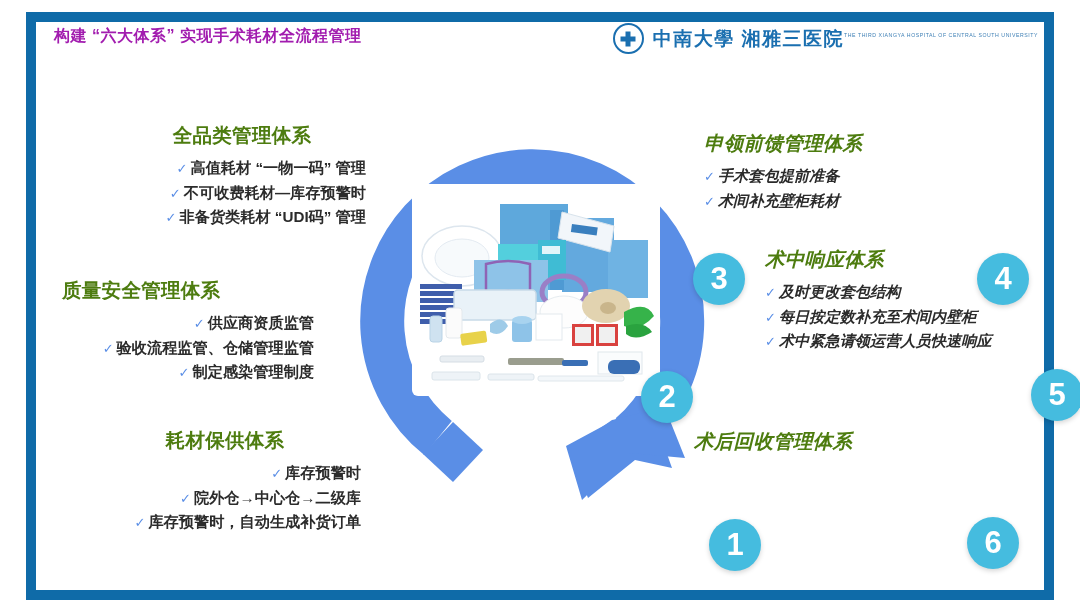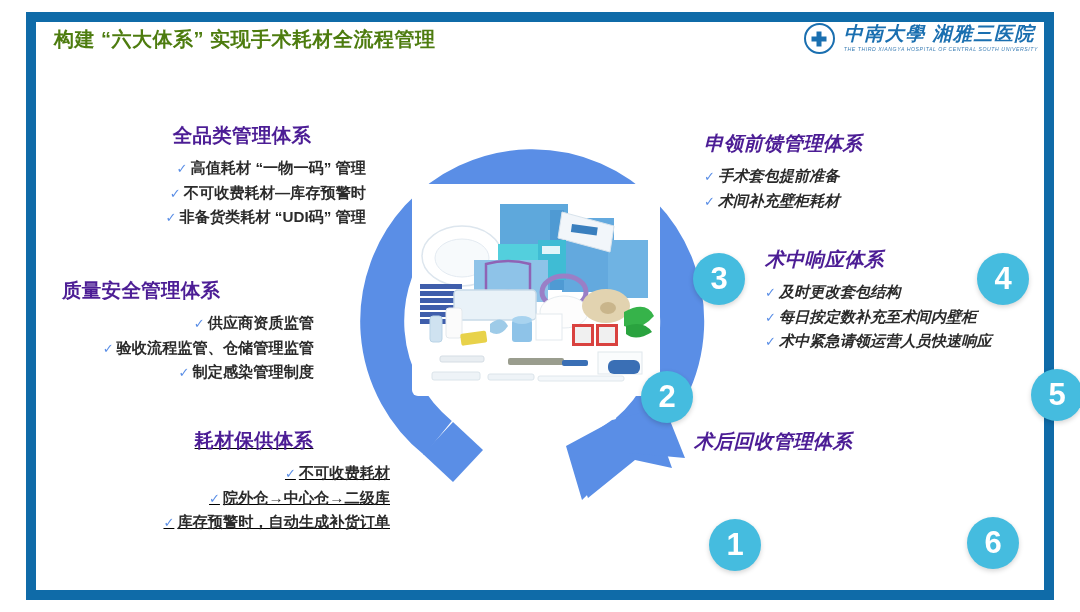--- a/index.html
+++ b/index.html
@@ -24,23 +24,23 @@
   }
   
   .header {
     position: absolute;
     left: 26px; top: 12px;
     width: 1028px; height: 62px;
   }
   .page-title {
     position: absolute;
     left: 28px; top: 14px;
-    font-size: 20px;
-    font-weight: bold;
-    color: #4d7c0f;
+    font-size: 16px;
+    font-weight: bold;
+    color: #a21caf;
     letter-spacing: 0.5px;
     white-space: nowrap;
   }
   .logo {
     position: absolute;
     right: 16px; top: 11px;
     display: flex;
     align-items: center;
     gap: 9px;
   }
@@ -54,21 +54,21 @@
   .logo-mark::before {
     content: "";
     position: absolute;
     left: 50%; top: 50%;
     transform: translate(-50%, -50%);
     width: 15px; height: 15px;
     background:
       linear-gradient(#1a6fb0, #1a6fb0) center/5px 15px no-repeat,
       linear-gradient(#1a6fb0, #1a6fb0) center/15px 5px no-repeat;
   }
-  .logo-text { display: flex; flex-direction: column; line-height: 1; font-style: italic; }
+  .logo-text { display: flex; line-height: 1; }
   .logo-cn {
     font-size: 19px;
     font-weight: bold;
     color: #1a6fb0;
     letter-spacing: 1.5px;
     white-space: nowrap;
   }
   .logo-en {
     font-size: 5.2px;
     color: #3d7fb5;
@@ -112,21 +112,21 @@
   .b2 { left: 311px;  top: 263px; }
   .b3 { left: 363px;  top: 145px; }
   .b4 { left: 647px;  top: 145px; }
   .b5 { left: 701px;  top: 261px; }
   .b6 { left: 637px;  top: 409px; }
   
   .block { position: absolute; }
   .block h3 {
     font-size: 19.5px;
     font-weight: bold;
-    color: #4c1d95;
+    color: #4d7c0f;
     margin-bottom: 7px;
     white-space: nowrap;
     letter-spacing: 0.3px;
   }
   .block ul { list-style: none; }
   .block li {
     font-size: 15.2px;
     font-weight: bold;
     color: #2b2b2b;
     line-height: 1.62;
@@ -137,21 +137,21 @@
     font-weight: normal;
     font-size: 13px;
     margin-right: 3px;
   }
   .align-right { text-align: right; }
   .align-left  { text-align: left; font-style: italic; }
 
   
   .blk3 { left: 118px; top: 122px; width: 248px; }
   .blk2 { left:  62px; top: 277px; width: 252px; }
-  .blk1 { left: 118px; top: 427px; width: 272px; text-decoration: underline; }
+  .blk1 { left: 89px; top: 427px; width: 272px; }
   .blk4 { left: 704px; top: 130px; width: 290px; }
   .blk5 { left: 765px; top: 246px; width: 290px; }
   .blk6 { left: 694px; top: 428px; width: 330px; }
   .blk3 h3 { text-align: center; }
   .blk2 h3 { text-align: left; }
   .blk1 h3 { text-align: center; }
 </style>
 </head>
 <body>
 
@@ -287,21 +287,21 @@
     <ul>
       <li><span class="tick">✓</span><span>供应商资质监管</span></li>
       <li><span class="tick">✓</span><span>验收流程监管、仓储管理监管</span></li>
       <li><span class="tick">✓</span><span>制定感染管理制度</span></li>
     </ul>
   </div>
 
   <div class="block blk1 align-right">
     <h3>耗材保供体系</h3>
     <ul>
-      <li><span class="tick">✓</span><span>不可收费耗材</span></li>
+      <li><span class="tick">✓</span><span>库存预警时</span></li>
       <li><span class="tick">✓</span><span>院外仓→中心仓→二级库</span></li>
       <li><span class="tick">✓</span><span>库存预警时，自动生成补货订单</span></li>
     </ul>
   </div>
 
   <div class="block blk4 align-left">
     <h3>申领前馈管理体系</h3>
     <ul>
       <li><span class="tick">✓</span><span>手术套包提前准备</span></li>
       <li><span class="tick">✓</span><span>术间补充壁柜耗材</span></li>

